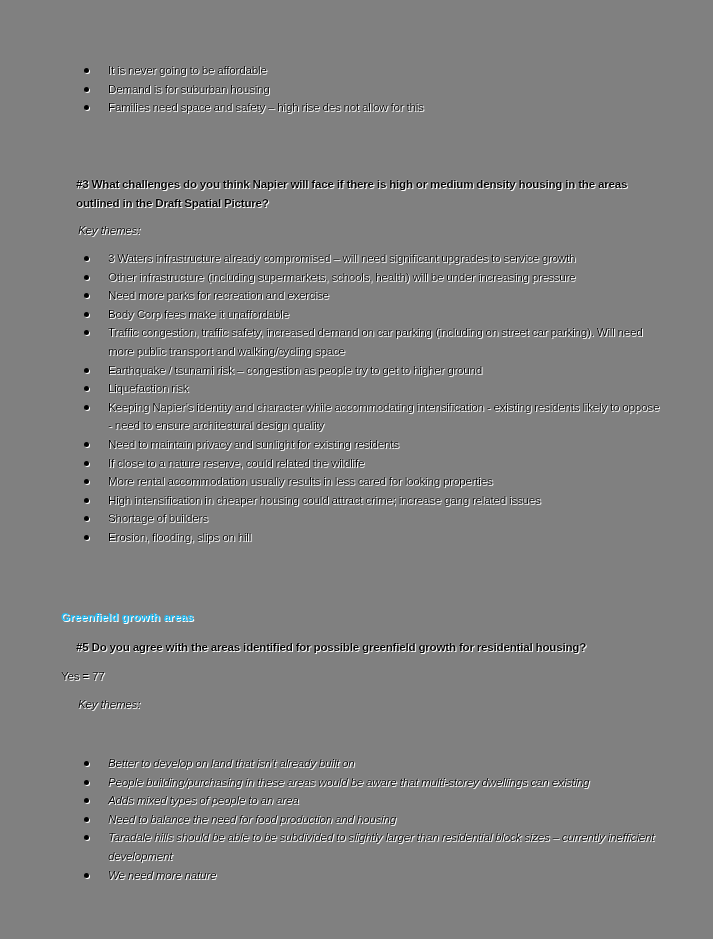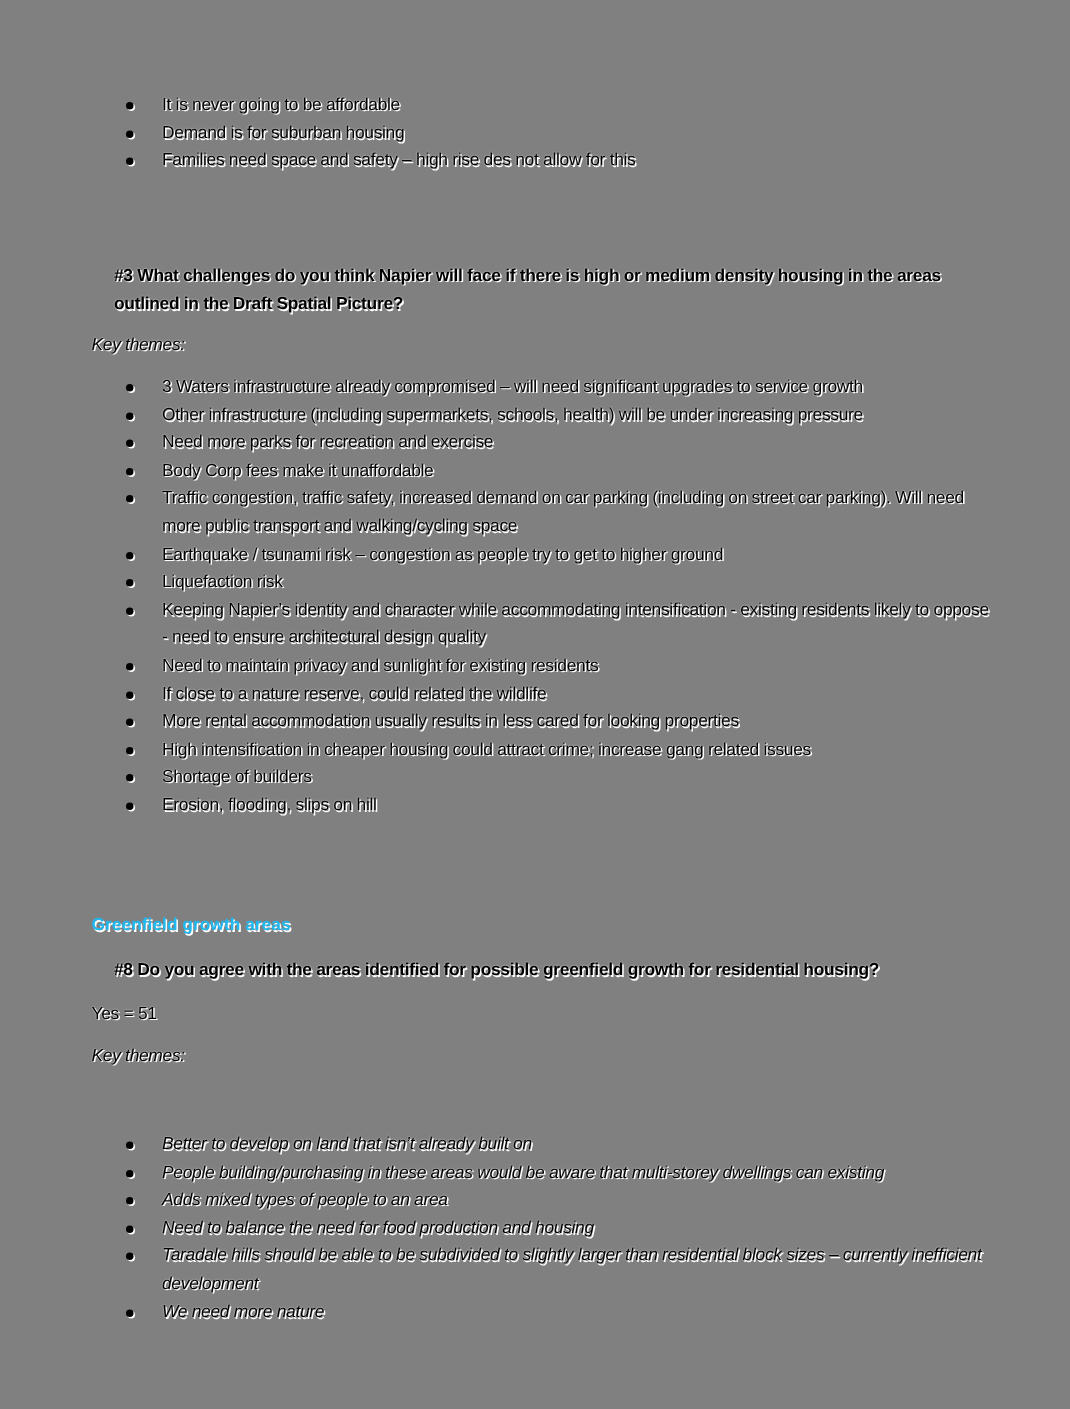--- a/index.html
+++ b/index.html
@@ -21,21 +21,21 @@
   ul.bullets li { position: relative; padding-left: 24px; }
   ul.bullets li::before {
     content: ""; position: absolute; left: 0; top: 7px;
     width: 5px; height: 5px; border-radius: 50%;
     background: #000; box-shadow: 1px 1px 0 #fff;
   }
   .question {
     position: absolute; left: 76px; width: 580px;
     font-weight: bold; font-size: 11.6px; line-height: 18.6px;
   }
-  .keythemes { position: absolute; left: 61px; font-style: italic; font-size: 11.6px; }
+  .keythemes { position: absolute; left: 78px; font-style: italic; font-size: 11.6px; }
   .plain { position: absolute; left: 61px; font-size: 11.6px; }
   .section-heading {
     position: absolute; left: 61px; font-weight: bold; font-size: 11.6px;
     color: #1fb8f0;
     text-shadow: 1px 1px 0 #ffffff;
   }
 </style>
 </head>
 <body>
 
@@ -63,23 +63,23 @@
     <li>Need to maintain privacy and sunlight for existing residents</li>
     <li>If close to a nature reserve, could related the wildlife</li>
     <li>More rental accommodation usually results in less cared for looking properties</li>
     <li>High intensification in cheaper housing could attract crime; increase gang related issues</li>
     <li>Shortage of builders</li>
     <li>Erosion, flooding, slips on hill</li>
   </ul>
 
   <div class="section-heading" style="top:610px;">Greenfield growth areas</div>
 
-  <div class="question txt" style="top:638px; width:600px;">#8 Do you agree with the areas identified for possible greenfield growth for residential housing?</div>
+  <div class="question txt" style="top:638px; width:600px;">#5 Do you agree with the areas identified for possible greenfield growth for residential housing?</div>
 
-  <div class="plain txt" style="top:667px;">Yes = 51</div>
+  <div class="plain txt" style="top:667px;">Yes = 77</div>
 
   <div class="keythemes txt" style="top:695px;">Key themes:</div>
 
   <ul class="bullets txt" style="top:754px;font-style:italic;">
     <li>Better to develop on land that isn’t already built on</li>
     <li>People building/purchasing in these areas would be aware that multi-storey dwellings can existing</li>
     <li>Adds mixed types of people to an area</li>
     <li>Need to balance the need for food production and housing</li>
     <li>Taradale hills should be able to be subdivided to slightly larger than residential block sizes – currently inefficient development</li>
     <li>We need more nature</li>

